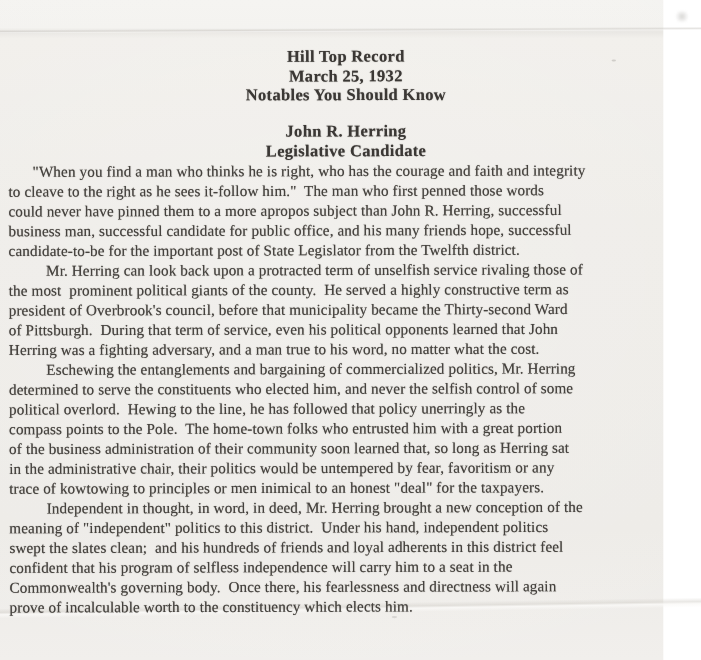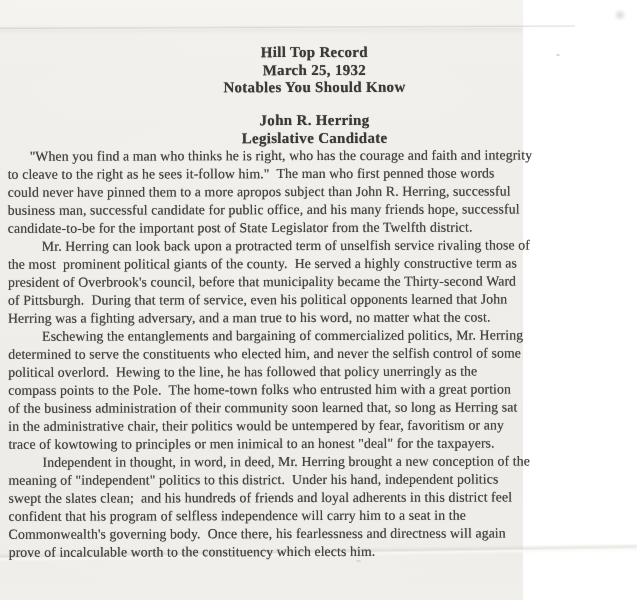--- a/index.html
+++ b/index.html
@@ -9,21 +9,21 @@
     --ink_dark: #3b3835;
   }
   html, body {
     margin: 0; padding: 0;
     width: 637px; height: 600px;
     overflow: hidden;
     font-family: "Liberation Serif", serif;
   }
   .scan {
     position: absolute; left: 0; top: 0;
-    width: 523px; height: 600px;
+    width: 603px; height: 600px;
     background:
       radial-gradient(ellipse 130% 90% at 48% 42%, rgba(255,255,255,0.22), rgba(0,0,0,0) 75%),
       linear-gradient(180deg,
         var(--paper_light) 0px,
         #f3f2ef 25px,
         #e8e6e2 29px,
         #f1efeb 35px,
         #eeece8 200px,
         #edebe7 480px,
         #f1efec 600px);

